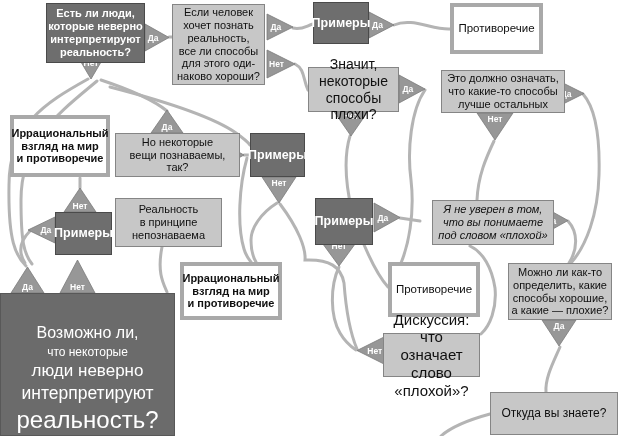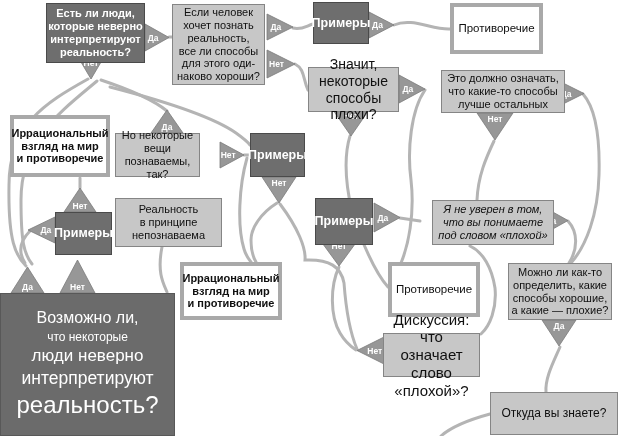--- a/index.html
+++ b/index.html
@@ -9,21 +9,21 @@
   #nodes-layer{position:absolute;left:0;top:0;width:620px;height:436px;}
   .node{position:absolute;display:flex;align-items:center;justify-content:center;
         text-align:center;box-sizing:border-box;line-height:1.18;
         font-family:"Liberation Sans",sans-serif;}
   .node span{white-space:pre-line;display:block;}
   .dark{background:#6e6e6e;border:1px solid #4a4a4a;color:#ffffff;font-weight:700;}
   .light{background:#c7c7c7;border:1.5px solid #858585;color:#101010;}
   .white{background:#ffffff;border:4px solid #a9a9a9;color:#101010;}
   .boldtxt{font-weight:700;}
   .big{background:#6b6b6b;border:1px solid #585858;color:#ffffff;
-       flex-direction:column;justify-content:flex-start;padding-top:14px;}
+       flex-direction:column;justify-content:flex-end;padding-top:14px;}
   .big span{margin:1px 0;}
 </style>
 </head>
 <body>
 
 <div id="stage">
   <svg id="links" viewBox="0 0 620 436" xmlns="http://www.w3.org/2000/svg">
       <path d="M169,37 L172,37" fill="none" stroke="#b4b4b4" stroke-width="3" stroke-linecap="round"></path>
       <path d="M293,28 C302,30 306,26 313,24" fill="none" stroke="#b4b4b4" stroke-width="3" stroke-linecap="round"></path>
       <path d="M394,25 C412,17 432,30 450,29" fill="none" stroke="#b4b4b4" stroke-width="3" stroke-linecap="round"></path>
@@ -121,21 +121,21 @@
       <div class="node light" style="left: 441px; top: 70px; width: 124px; height: 43px; font-size: 11px;">
         <span>Это должно означать,
 что какие-то способы
 лучше остальных</span>
       </div>
       <div class="node white boldtxt" style="left: 10px; top: 115px; width: 100px; height: 62px; font-size: 11px;">
         <span>Иррациональный
 взгляд на мир
 и противоречие</span>
       </div>
-      <div class="node light" style="left: 115px; top: 133px; width: 85px; height: 44px; font-size: 11px;">
+      <div class="node light" style="left: 115px; top: 133px; width: 125px; height: 44px; font-size: 11px;">
         <span>Но некоторые
 вещи познаваемы,
 так?</span>
       </div>
       <div class="node dark" style="left: 250px; top: 133px; width: 55px; height: 44px; font-size: 12.5px;">
         <span>Примеры</span>
       </div>
       <div class="node light" style="left: 115px; top: 198px; width: 107px; height: 49px; font-size: 11px;">
         <span>Реальность
 в принципе

